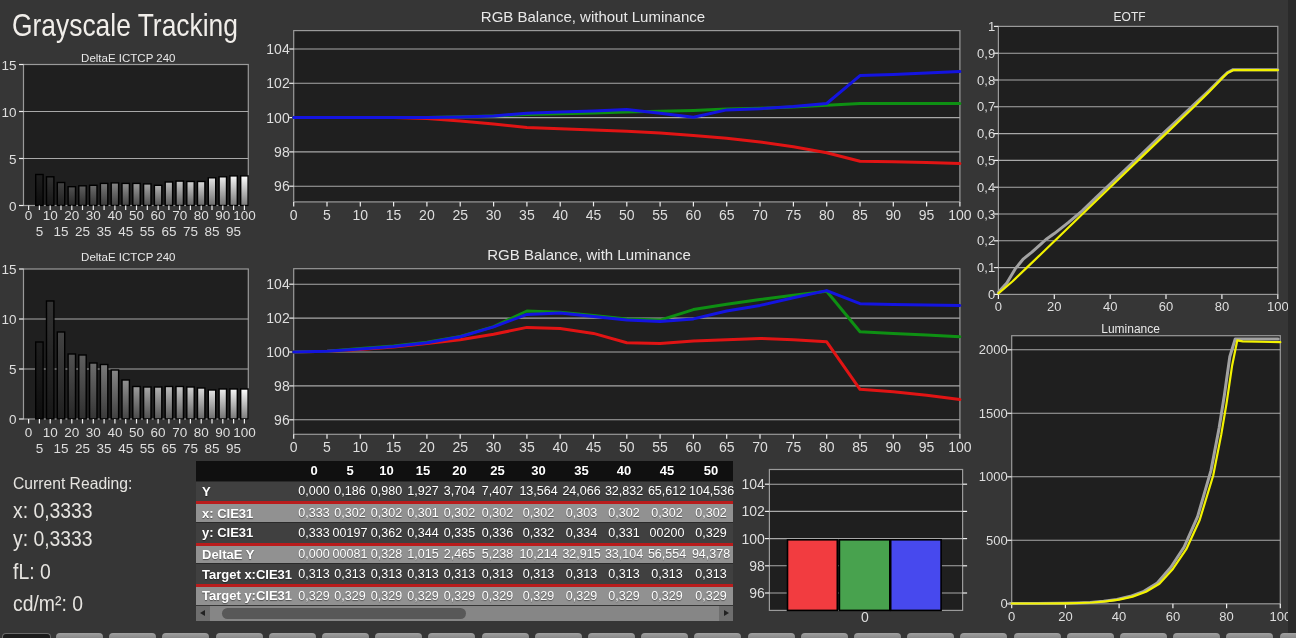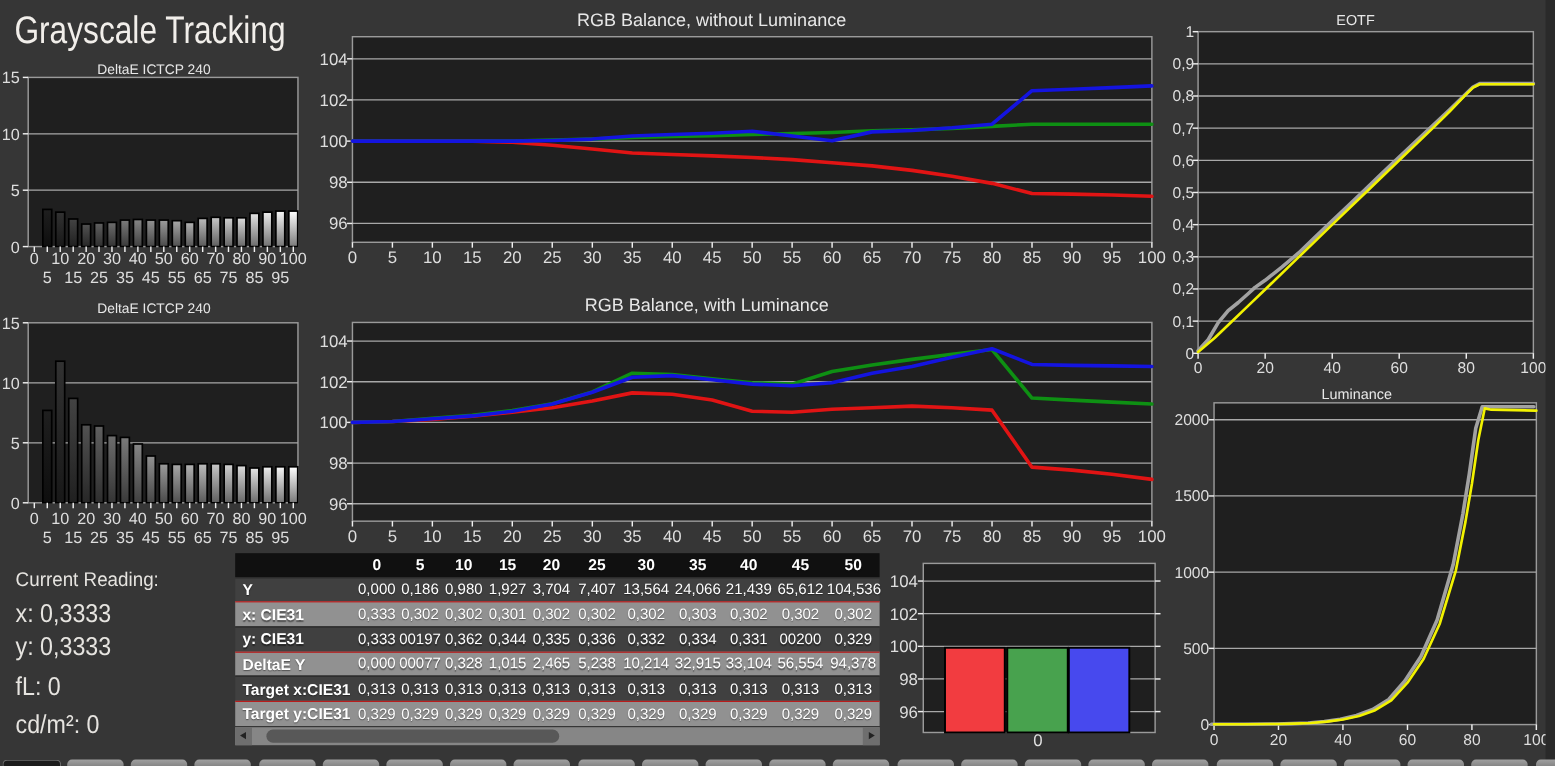--- a/index.html
+++ b/index.html
@@ -9,21 +9,21 @@
 .cr { color:#e6e4e0; transform:scaleX(0.9); transform-origin:0 0; white-space:nowrap; }
 #cr0 { left:13px; top:474px; font-size:16.5px; transform:scaleX(0.95); }
 #cr1 { left:13px; top:498.5px; font-size:21.5px; }
 #cr2 { left:13px; top:527px; font-size:21.5px; }
 #cr3 { left:13px; top:560px; font-size:21.5px; }
 #cr4 { left:13px; top:592px; font-size:21.5px; }
 .tbl { position:absolute; left:196px; top:461px; width:537px; }
 .trow { display:flex; height:20.7px; align-items:center; }
 .thead { height:19.5px; background:#101010; font-weight:bold; }
 .trow.dark { background:#404040; border-top:1px solid #2a2a2a; }
-.trow.light { background:#919191; border-top:1px solid #b91c1c; }
+.trow.light { background:#919191; border-top:3px solid #b91c1c; }
 .tc { text-align:center; font-size:12.5px; color:#fff; flex:none;
   white-space:nowrap; text-shadow:0 1px 1px rgba(0,0,0,0.45); }
 .tc.lab { text-align:left; padding-left:6px; font-weight:bold; font-size:13px; }
 .thead .tc { font-size:13px; }
 .sbar { position:relative; height:15px; background:#868686; margin-top:1px; }
 .sarr { position:absolute; top:0; width:14px; height:15px; background:#6e6e6e; }
 .tri-l { position:absolute; left:4px; top:4px; width:0; height:0;
   border-top:3.5px solid transparent; border-bottom:3.5px solid transparent; border-right:5px solid #222; }
 .tri-r { position:absolute; left:5px; top:4px; width:0; height:0;
   border-top:3.5px solid transparent; border-bottom:3.5px solid transparent; border-left:5px solid #222; }
@@ -598,21 +598,21 @@
     <div class="trow dark">
       <div class="tc lab" style="width:100px">Y</div>
       <div class="tc" style="width:36px">0,000</div>
       <div class="tc" style="width:36px">0,186</div>
       <div class="tc" style="width:37px">0,980</div>
       <div class="tc" style="width:36px">1,927</div>
       <div class="tc" style="width:37px">3,704</div>
       <div class="tc" style="width:39px">7,407</div>
       <div class="tc" style="width:43px">13,564</div>
       <div class="tc" style="width:43px">24,066</div>
-      <div class="tc" style="width:42px">21,439</div>
+      <div class="tc" style="width:42px">32,832</div>
       <div class="tc" style="width:44px">65,612</div>
       <div class="tc" style="width:44px">104,536</div>
     </div>
     <div class="trow light">
       <div class="tc lab" style="width:100px">x: CIE31</div>
       <div class="tc" style="width:36px">0,333</div>
       <div class="tc" style="width:36px">0,302</div>
       <div class="tc" style="width:37px">0,302</div>
       <div class="tc" style="width:36px">0,301</div>
       <div class="tc" style="width:37px">0,302</div>
@@ -633,21 +633,21 @@
       <div class="tc" style="width:39px">0,336</div>
       <div class="tc" style="width:43px">0,332</div>
       <div class="tc" style="width:43px">0,334</div>
       <div class="tc" style="width:42px">0,331</div>
       <div class="tc" style="width:44px">00200</div>
       <div class="tc" style="width:44px">0,329</div>
     </div>
     <div class="trow light">
       <div class="tc lab" style="width:100px">DeltaE Y</div>
       <div class="tc" style="width:36px">0,000</div>
-      <div class="tc" style="width:36px">00077</div>
+      <div class="tc" style="width:36px">00081</div>
       <div class="tc" style="width:37px">0,328</div>
       <div class="tc" style="width:36px">1,015</div>
       <div class="tc" style="width:37px">2,465</div>
       <div class="tc" style="width:39px">5,238</div>
       <div class="tc" style="width:43px">10,214</div>
       <div class="tc" style="width:43px">32,915</div>
       <div class="tc" style="width:42px">33,104</div>
       <div class="tc" style="width:44px">56,554</div>
       <div class="tc" style="width:44px">94,378</div>
     </div>

